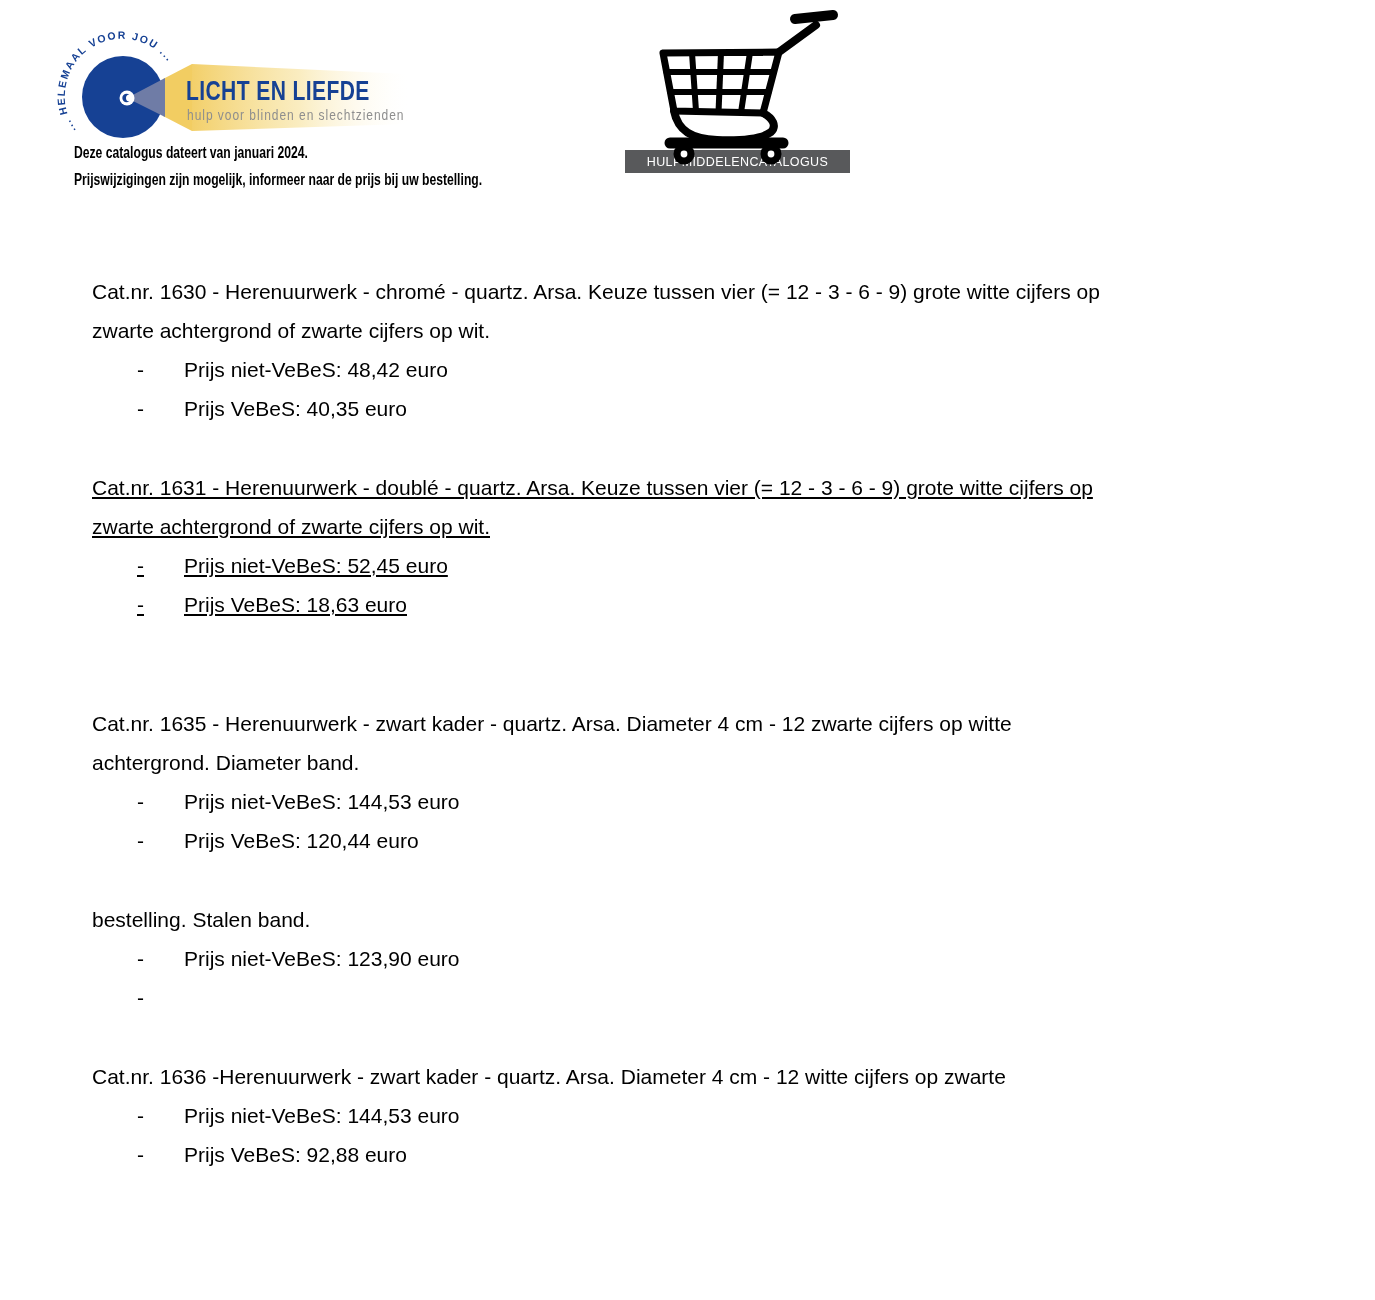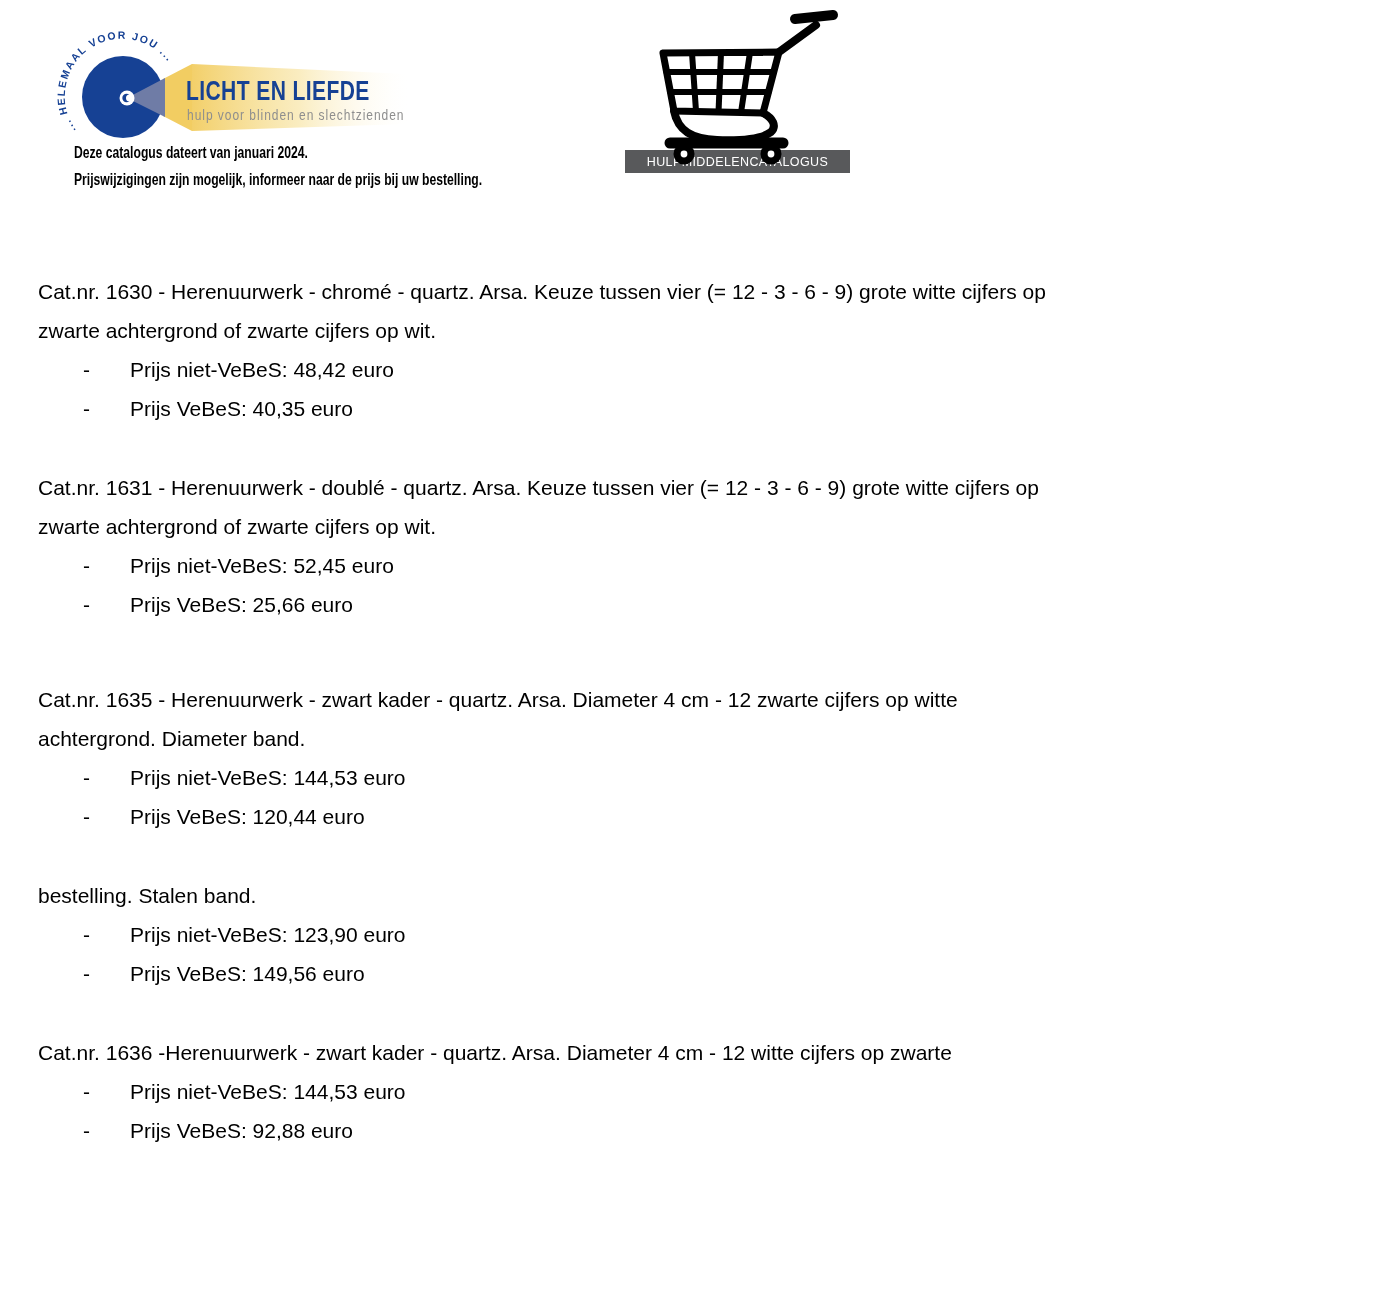--- a/index.html
+++ b/index.html
@@ -27,23 +27,23 @@
   
   .cart-area{position:absolute;left:620px;top:5px;width:235px;height:175px;}
   .catalog-bar{
     position:absolute;left:5px;top:145px;width:225px;height:23px;background:#58595B;
     color:#fff;font-size:12.5px;letter-spacing:.4px;
     display:flex;align-items:center;justify-content:center;z-index:1;
   }
   .cart-area svg{position:absolute;left:0;top:0;z-index:2;}
 
   
-  .content{position:absolute;left:0;top:272px;width:1375px;padding-left:38px;box-sizing:border-box;}
+  .content{position:absolute;left:0;top:272px;width:1375px;padding-left:92px;box-sizing:border-box;}
   .entry{margin:0 0 40px 0;font-size:21px;line-height:39px;}
-  .entry.gap-xl{margin-bottom:56px;}
+  .entry.gap-xl{margin-bottom:80px;text-decoration:underline;}
   .desc span{display:block;white-space:nowrap;}
   ul.prices{list-style:none;margin:0;padding:0;}
   ul.prices li{display:flex;line-height:39px;}
   .dash{display:inline-block;margin-left:45px;width:47px;}
 </style>
 </head>
 <body>
 
 <div class="page">
 
@@ -136,21 +136,21 @@
       <span class="l1">Cat.nr. 1631 - Herenuurwerk - doublé - quartz. Arsa. Keuze tussen vier (= 12 - 3 - 6 - 9) grote witte cijfers op</span>
       <span class="l2">zwarte achtergrond of zwarte cijfers op wit.</span>
     </div>
     <ul class="prices">
       <li>
         <span class="dash">-</span>
         <span class="price-label p1">Prijs niet-VeBeS: 52,45 euro</span>
       </li>
       <li>
         <span class="dash">-</span>
-        <span class="price-label p2">Prijs VeBeS: 25,66 euro</span>
+        <span class="price-label p2">Prijs VeBeS: 18,63 euro</span>
       </li>
     </ul>
   </section>
 
   <section class="entry">
     <div class="desc">
       <span class="l1">Cat.nr. 1635 - Herenuurwerk - zwart kader - quartz. Arsa. Diameter 4 cm - 12 zwarte cijfers op witte</span>
       <span class="l2">achtergrond. Diameter band.</span>
     </div>
     <ul class="prices">
@@ -169,21 +169,20 @@
     <div class="desc">
       <span class="l2">bestelling. Stalen band.</span>
     </div>
     <ul class="prices">
       <li>
         <span class="dash">-</span>
         <span class="price-label p1">Prijs niet-VeBeS: 123,90 euro</span>
       </li>
       <li>
         <span class="dash">-</span>
-        <span class="price-label p2">Prijs VeBeS: 149,56 euro</span>
       </li>
     </ul>
   </section>
 
   <section class="entry">
     <div class="desc">
       <span class="l1">Cat.nr. 1636 -Herenuurwerk - zwart kader - quartz. Arsa. Diameter 4 cm - 12 witte cijfers op zwarte</span>
     </div>
     <ul class="prices">
       <li>

